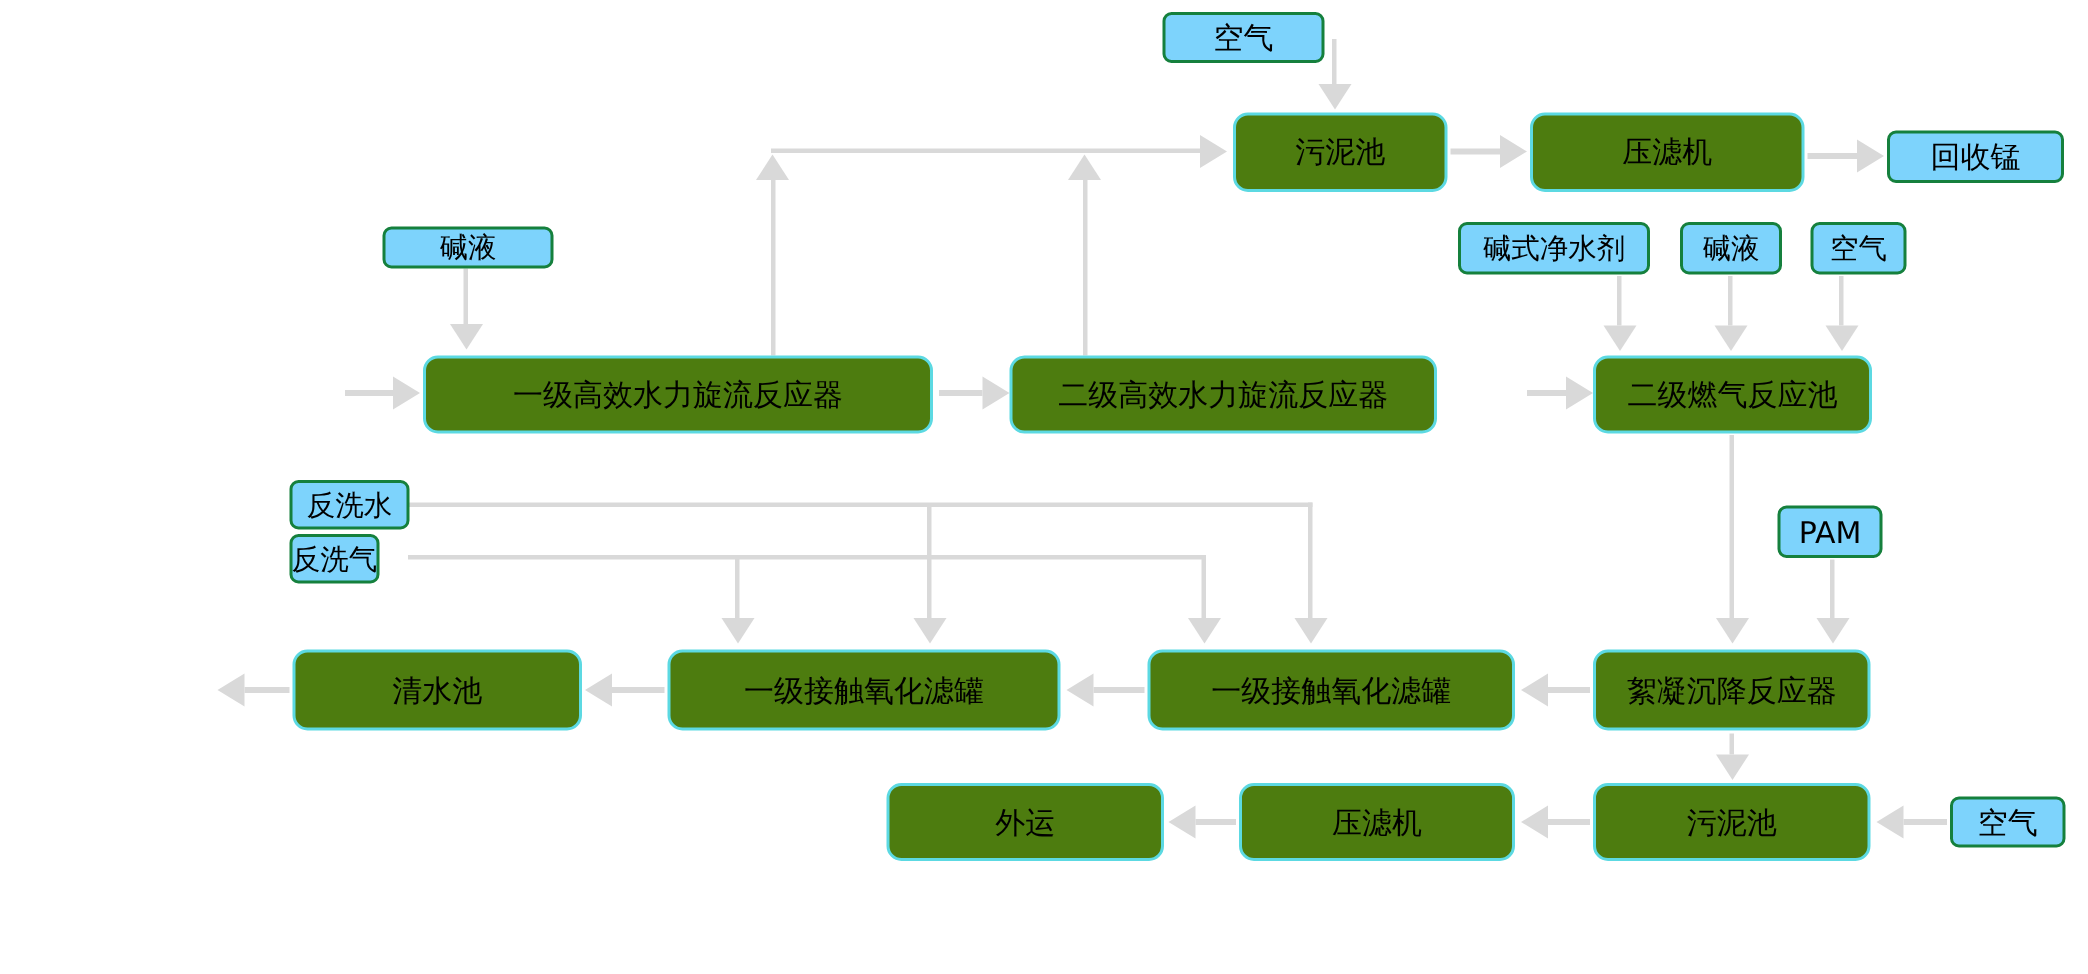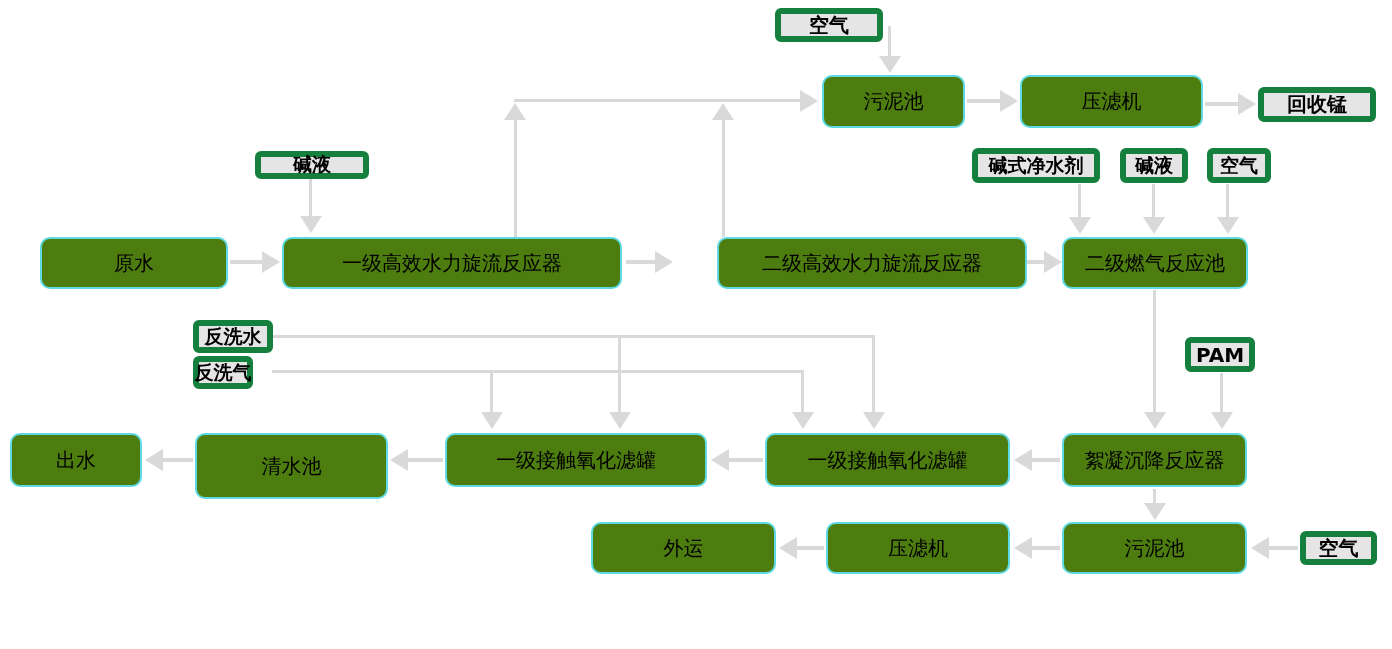--- a/index.html
+++ b/index.html
@@ -8,23 +8,23 @@
     font-family:"DejaVu Sans","Liberation Sans",sans-serif;
   }
   .box{
     position:absolute;box-sizing:border-box;
     background:#4d7c0f;border:2px solid #5cd9e2;border-radius:10px;
     display:flex;align-items:center;justify-content:center;
     font-size:20px;font-weight:500;color:#000;white-space:nowrap;
   }
   .lbl{
     position:absolute;box-sizing:border-box;
-    background:#e5e5e5;border:6px solid #15803d;border-radius:6px;
+    background:#7dd3fc;border:2px solid #15803d;border-radius:6px;
     display:flex;align-items:center;justify-content:center;
-    font-size:19px;font-weight:700;color:#000;white-space:nowrap;
+    font-size:19px;font-weight:400;color:#000;white-space:nowrap;
   }
   .hline,.vline{position:absolute;background:#d9d9d9;}
   .hline{height:3px;}
   .vline{width:3px;}
   .stem-h{position:absolute;height:4px;background:#d9d9d9;}
   .head{position:absolute;width:0;height:0;}
   .head.right{border-top:11px solid transparent;border-bottom:11px solid transparent;border-left:18px solid #d9d9d9;}
   .head.left {border-top:11px solid transparent;border-bottom:11px solid transparent;border-right:18px solid #d9d9d9;}
   .head.down {border-left:11px solid transparent;border-right:11px solid transparent;border-top:17px solid #d9d9d9;}
   .head.up   {border-left:11px solid transparent;border-right:11px solid transparent;border-bottom:17px solid #d9d9d9;}
@@ -105,31 +105,29 @@
   <div class="lbl" style="left:775px;top:8px;width:108px;height:34px;font-size:20px;">空气</div>
   <div class="box" style="left:822px;top:75px;width:143px;height:53px;">污泥池</div>
   <div class="box" style="left:1020px;top:75px;width:183px;height:53px;">压滤机</div>
   <div class="lbl" style="left:1258px;top:87px;width:118px;height:35px;font-size:20px;">回收锰</div>
 
   <div class="lbl" style="left:255px;top:151px;width:114px;height:28px;">碱液</div>
   <div class="lbl" style="left:972px;top:148px;width:128px;height:35px;">碱式净水剂</div>
   <div class="lbl" style="left:1120px;top:148px;width:68px;height:35px;">碱液</div>
   <div class="lbl" style="left:1207px;top:148px;width:64px;height:35px;">空气</div>
 
-  <div class="box" style="left:40px;top:237px;width:188px;height:52px;">原水</div>
   <div class="box" style="left:282px;top:237px;width:340px;height:52px;">一级高效水力旋流反应器</div>
-  <div class="box" style="left:673px;top:237px;width:310px;height:52px;margin-left:44px;">二级高效水力旋流反应器</div>
+  <div class="box" style="left:673px;top:237px;width:285px;height:52px;">二级高效水力旋流反应器</div>
   <div class="box" style="left:1062px;top:237px;width:186px;height:52px;">二级燃气反应池</div>
 
   <div class="lbl" style="left:193px;top:320px;width:80px;height:33px;">反洗水</div>
   <div class="lbl" style="left:193px;top:356px;width:60px;height:33px;">反洗气</div>
   <div class="lbl" style="left:1185px;top:337px;width:70px;height:35px;font-size:20px;">PAM</div>
 
-  <div class="box" style="left:10px;top:433px;width:132px;height:54px;">出水</div>
-  <div class="box" style="left:195px;top:433px;width:193px;height:66px;">清水池</div>
+  <div class="box" style="left:195px;top:433px;width:193px;height:54px;">清水池</div>
   <div class="box" style="left:445px;top:433px;width:262px;height:54px;">一级接触氧化滤罐</div>
   <div class="box" style="left:765px;top:433px;width:245px;height:54px;">一级接触氧化滤罐</div>
   <div class="box" style="left:1062px;top:433px;width:185px;height:54px;">絮凝沉降反应器</div>
 
   <div class="box" style="left:591px;top:522px;width:185px;height:52px;">外运</div>
   <div class="box" style="left:826px;top:522px;width:184px;height:52px;">压滤机</div>
   <div class="box" style="left:1062px;top:522px;width:185px;height:52px;">污泥池</div>
   <div class="lbl" style="left:1300px;top:531px;width:77px;height:34px;font-size:20px;">空气</div>
 
 </div>

